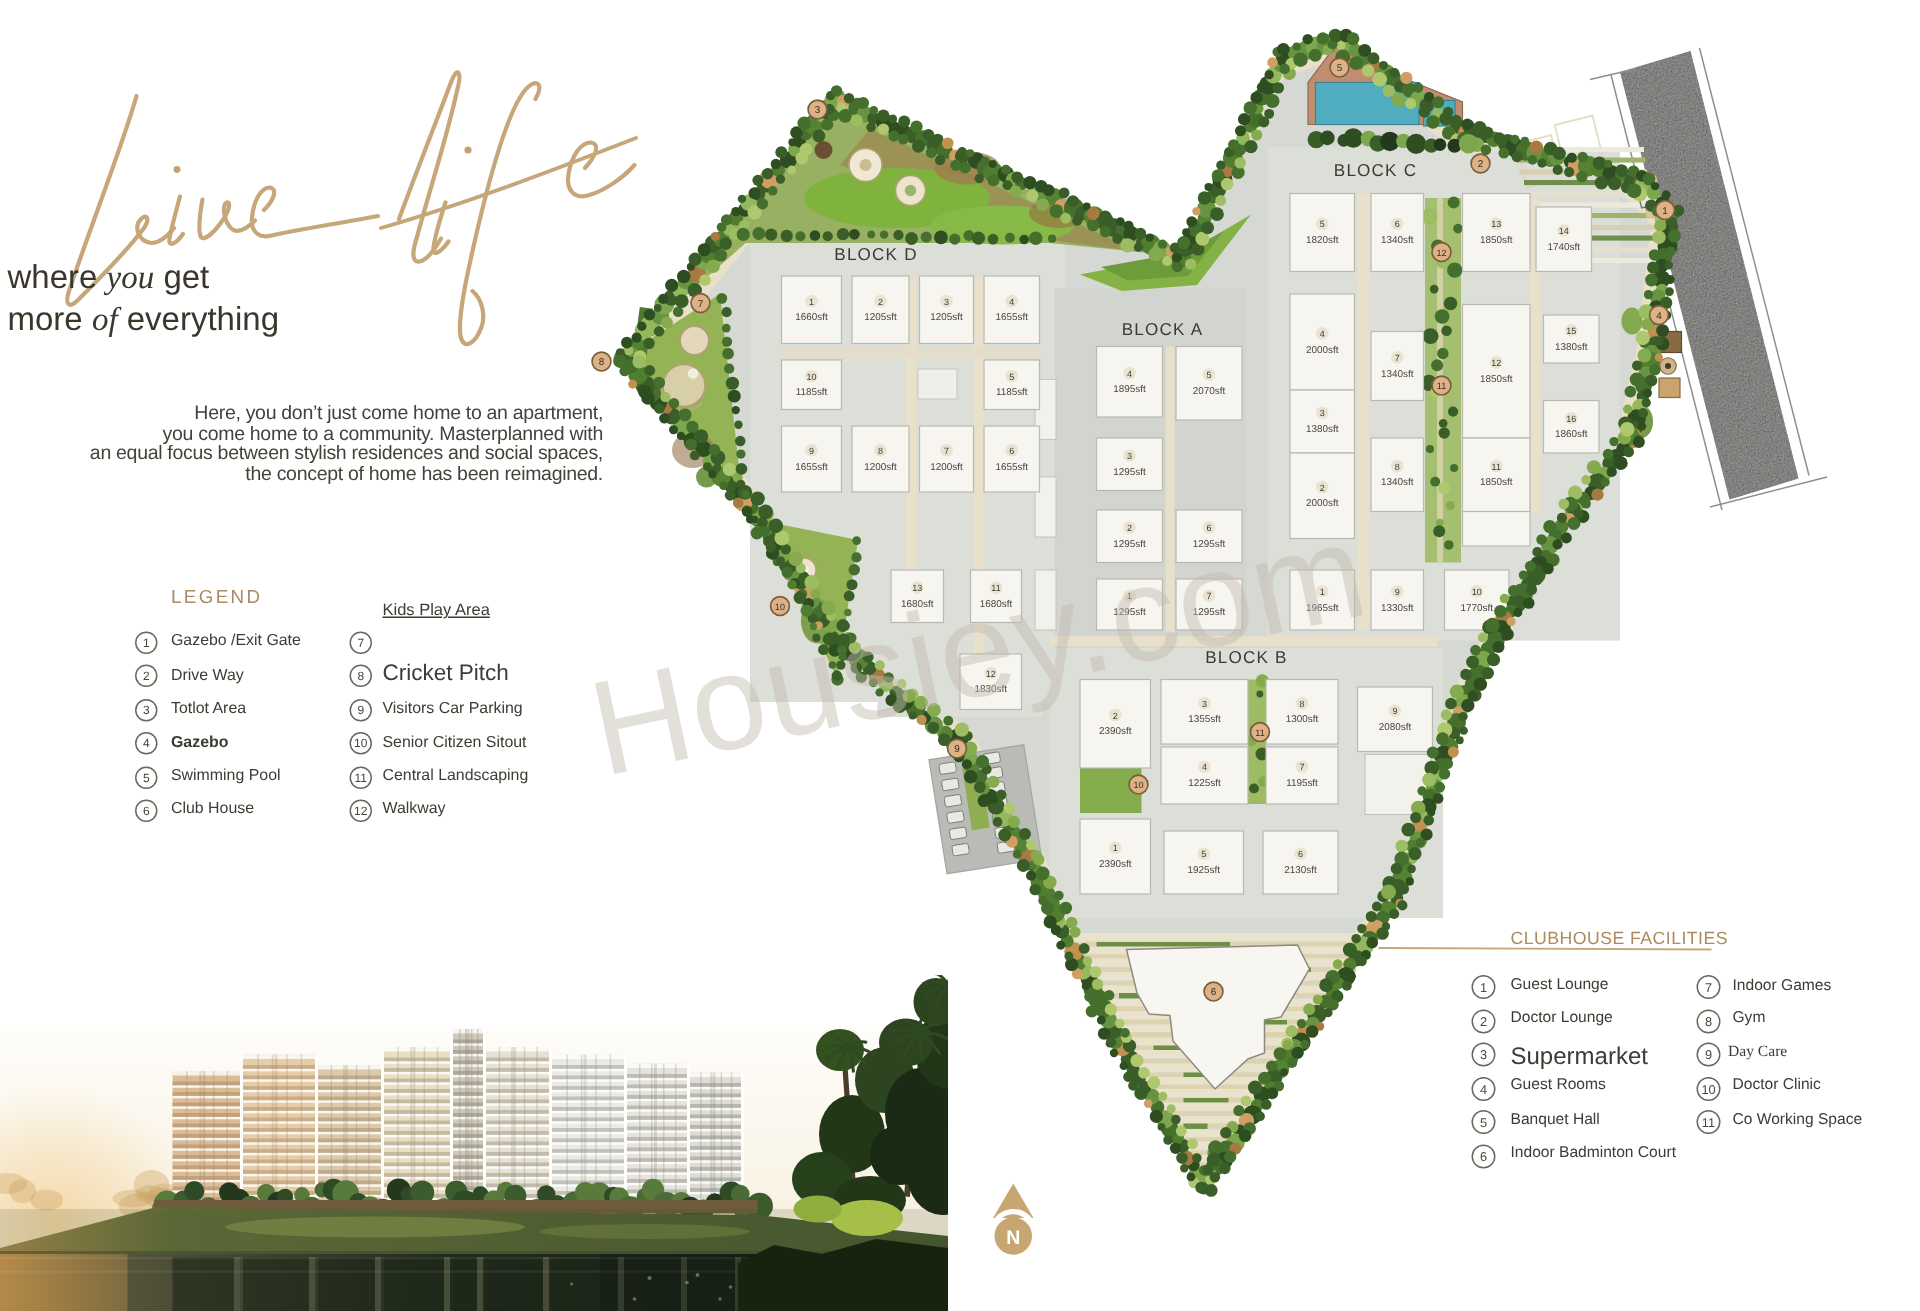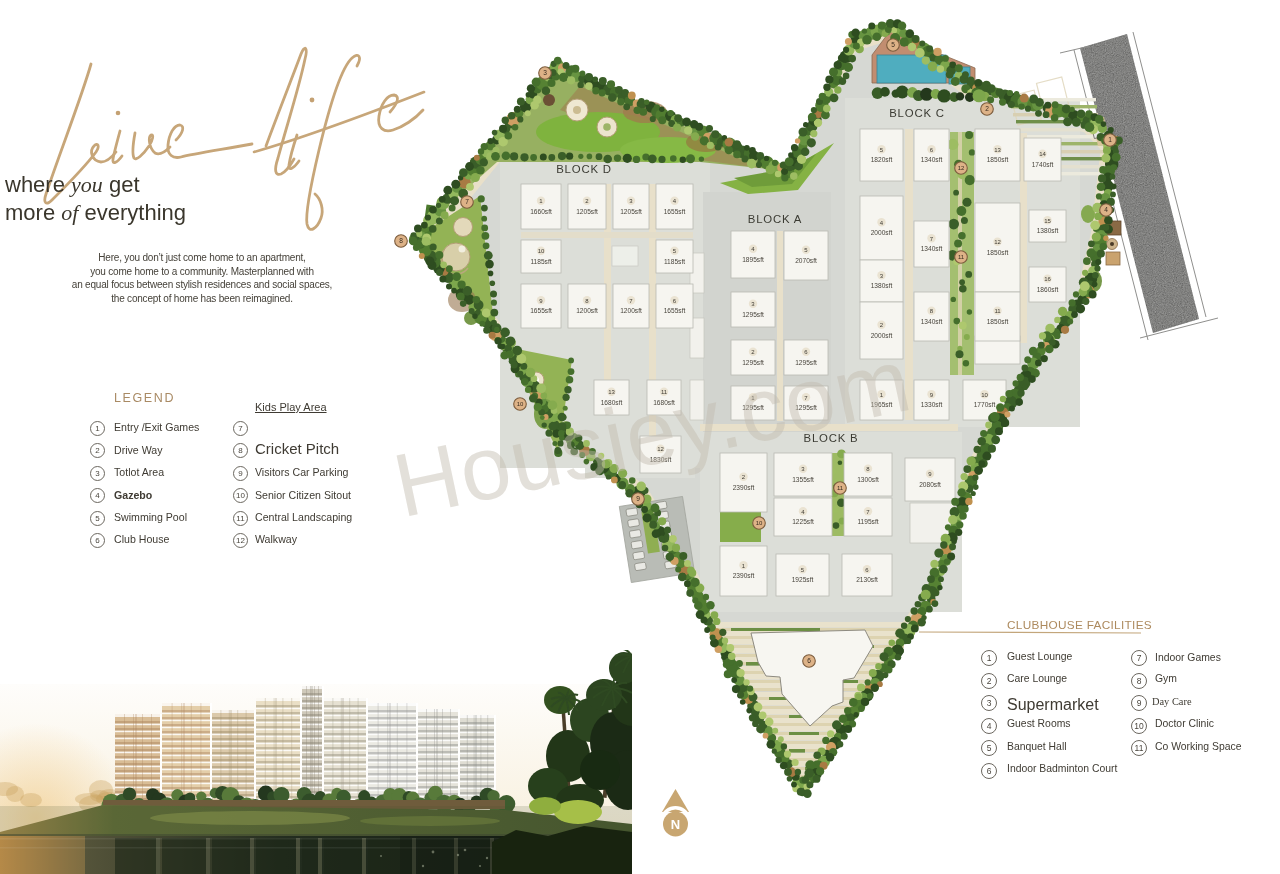--- a/index.html
+++ b/index.html
@@ -2180,32 +2180,32 @@
 <circle cx="118" cy="113" r="2.3"></circle>
         <circle cx="312" cy="100" r="2.4"></circle>
 </g>
 </svg>
 </div>
 
 <div class="abs" style="left:5px;top:171px;width:400px;color:#3a362c;font-size:22px;line-height:28px;">
 where <span class="it">you</span> get<br>more <span class="it">of</span> everything
 </div>
 
-<div class="abs" style="left:2px;top:251px;width:400px;text-align:center;color:#46423a;font-size:10px;line-height:13.7px;letter-spacing:-0.2px;">
+<div class="abs" style="left:2px;top:268px;width:400px;text-align:right;color:#46423a;font-size:13px;line-height:13.7px;letter-spacing:-0.2px;">
 Here, you don’t just come home to an apartment,<br>
 you come home to a community. Masterplanned with<br>
 an equal focus between stylish residences and social spaces,<br>
 the concept of home has been reimagined.
 </div>
 
 <div class="abs" style="left:114px;top:391px;color:#a98a64;font-size:12.5px;letter-spacing:1.6px;">LEGEND</div>
 
 <div class="abs" style="left:0;top:0;">
     <div class="abs" style="left:90px;top:420.5px;width:13px;height:13px;border:1px solid #6b675f;border-radius:50%;text-align:center;font-size:8px;line-height:13px;color:#4a463e;">1</div>
-<div class="abs" style="left:114px;top:421px;font-size:10.6px;color:#3f3b33;">Entry /Exit Games</div>
+<div class="abs" style="left:114px;top:421px;font-size:10.6px;color:#3f3b33;">Gazebo /Exit Gate</div>
 <div class="abs" style="left:90px;top:443.0px;width:13px;height:13px;border:1px solid #6b675f;border-radius:50%;text-align:center;font-size:8px;line-height:13px;color:#4a463e;">2</div>
 <div class="abs" style="left:114px;top:443.5px;font-size:10.6px;color:#3f3b33;">Drive Way</div>
 <div class="abs" style="left:90px;top:465.5px;width:13px;height:13px;border:1px solid #6b675f;border-radius:50%;text-align:center;font-size:8px;line-height:13px;color:#4a463e;">3</div>
 <div class="abs" style="left:114px;top:466px;font-size:10.6px;color:#3f3b33;">Totlot Area</div>
 <div class="abs" style="left:90px;top:488.0px;width:13px;height:13px;border:1px solid #6b675f;border-radius:50%;text-align:center;font-size:8px;line-height:13px;color:#4a463e;">4</div>
 <div class="abs" style="left:114px;top:488.5px;font-size:10.6px;color:#3f3b33;font-weight:bold;">Gazebo</div>
 <div class="abs" style="left:90px;top:510.5px;width:13px;height:13px;border:1px solid #6b675f;border-radius:50%;text-align:center;font-size:8px;line-height:13px;color:#4a463e;">5</div>
 <div class="abs" style="left:114px;top:511px;font-size:10.6px;color:#3f3b33;">Swimming Pool</div>
 <div class="abs" style="left:90px;top:532.5px;width:13px;height:13px;border:1px solid #6b675f;border-radius:50%;text-align:center;font-size:8px;line-height:13px;color:#4a463e;">6</div>
 <div class="abs" style="left:114px;top:533px;font-size:10.6px;color:#3f3b33;">Club House</div>
@@ -2222,21 +2222,21 @@
 <div class="abs" style="left:233px;top:532.5px;width:13px;height:13px;border:1px solid #6b675f;border-radius:50%;text-align:center;font-size:8px;line-height:13px;color:#4a463e;">12</div>
 <div class="abs" style="left:255px;top:533px;font-size:10.6px;color:#3f3b33;">Walkway</div>
   </div>
 
 <div class="abs" style="left:1007px;top:618px;color:#ad8a5e;font-size:11.8px;letter-spacing:0.3px;">CLUBHOUSE FACILITIES</div>
 
 <div class="abs" style="left:0;top:0;">
     <div class="abs" style="left:981px;top:650px;width:14px;height:14px;border:1px solid #6b675f;border-radius:50%;text-align:center;font-size:8.5px;line-height:14px;color:#4a463e;">1</div>
 <div class="abs" style="left:1007px;top:650.5px;font-size:10.4px;color:#3f3b33;">Guest Lounge</div>
 <div class="abs" style="left:981px;top:672.5px;width:14px;height:14px;border:1px solid #6b675f;border-radius:50%;text-align:center;font-size:8.5px;line-height:14px;color:#4a463e;">2</div>
-<div class="abs" style="left:1007px;top:673.0px;font-size:10.4px;color:#3f3b33;">Care Lounge</div>
+<div class="abs" style="left:1007px;top:673.0px;font-size:10.4px;color:#3f3b33;">Doctor Lounge</div>
 <div class="abs" style="left:981px;top:695px;width:14px;height:14px;border:1px solid #6b675f;border-radius:50%;text-align:center;font-size:8.5px;line-height:14px;color:#4a463e;">3</div>
 <div class="abs" style="left:1007px;top:695.5px;font-size:16px;color:#3f3b33;">Supermarket</div>
 <div class="abs" style="left:981px;top:717.5px;width:14px;height:14px;border:1px solid #6b675f;border-radius:50%;text-align:center;font-size:8.5px;line-height:14px;color:#4a463e;">4</div>
 <div class="abs" style="left:1007px;top:718.0px;font-size:10.4px;color:#3f3b33;">Guest Rooms</div>
 <div class="abs" style="left:981px;top:740px;width:14px;height:14px;border:1px solid #6b675f;border-radius:50%;text-align:center;font-size:8.5px;line-height:14px;color:#4a463e;">5</div>
 <div class="abs" style="left:1007px;top:740.5px;font-size:10.4px;color:#3f3b33;">Banquet Hall</div>
 <div class="abs" style="left:981px;top:762.5px;width:14px;height:14px;border:1px solid #6b675f;border-radius:50%;text-align:center;font-size:8.5px;line-height:14px;color:#4a463e;">6</div>
 <div class="abs" style="left:1007px;top:763.0px;font-size:10.4px;color:#3f3b33;">Indoor Badminton Court</div>
 <div class="abs" style="left:1131px;top:650px;width:14px;height:14px;border:1px solid #6b675f;border-radius:50%;text-align:center;font-size:8.5px;line-height:14px;color:#4a463e;">7</div>
 <div class="abs" style="left:1155px;top:652px;font-size:10.4px;color:#3f3b33;">Indoor Games</div>

